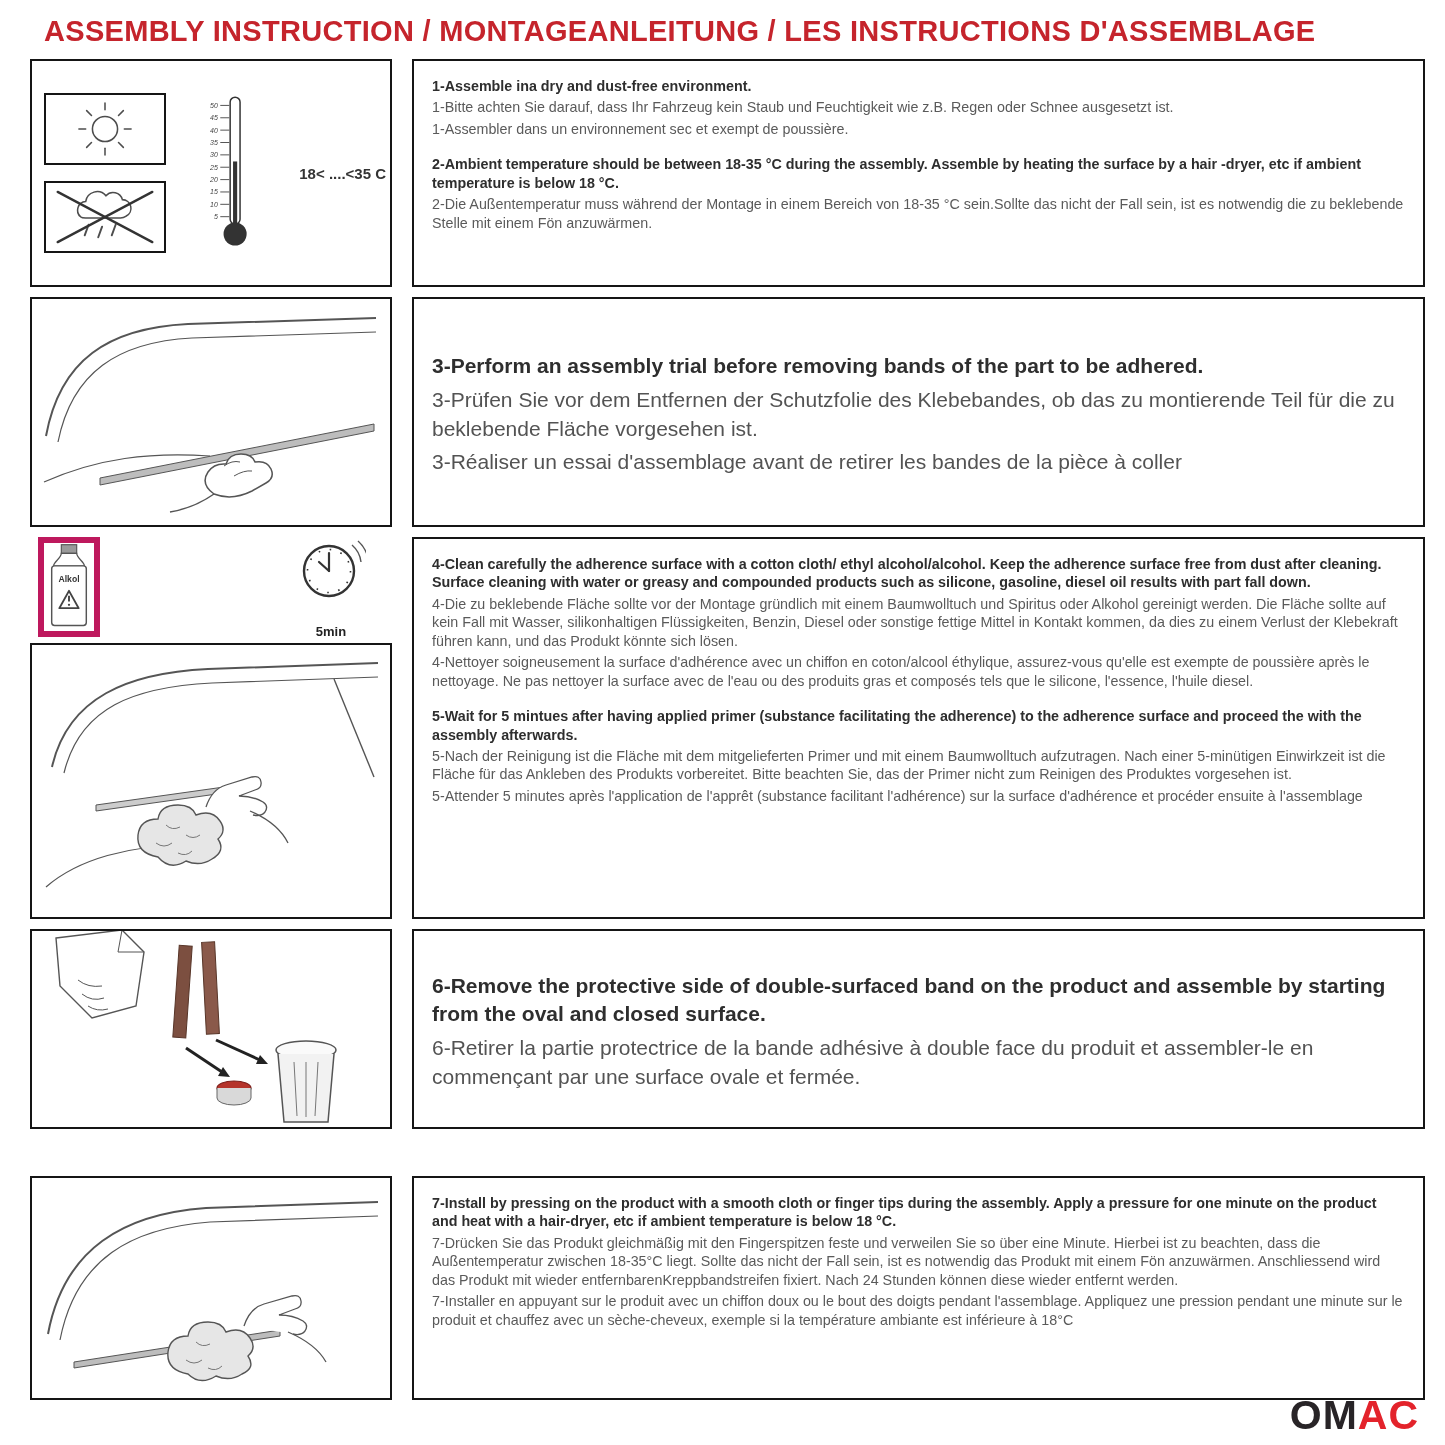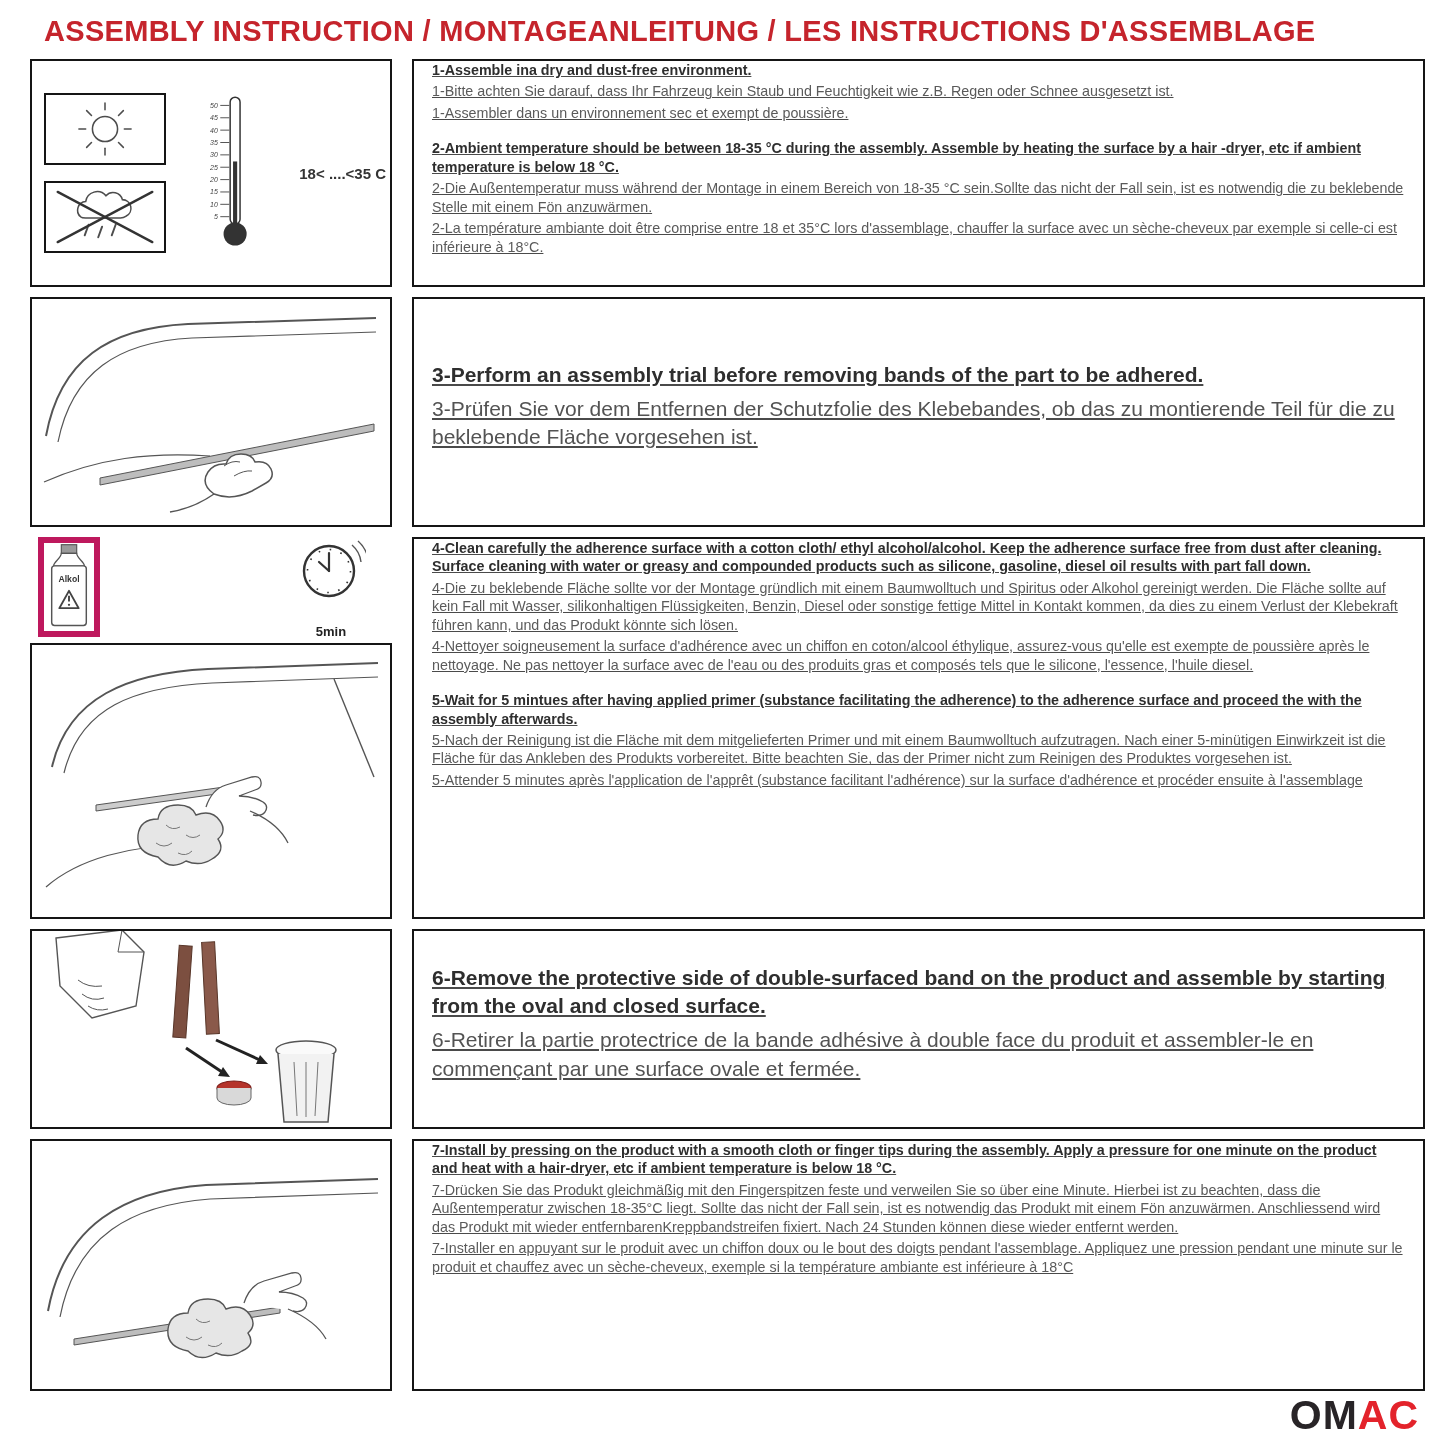--- a/index.html
+++ b/index.html
@@ -8,24 +8,24 @@
     width:1445px; height:1445px; background:#ffffff; position:relative; overflow:hidden;
     font-family:"Liberation Sans","DejaVu Sans",sans-serif; color:#4a4a4a;
   }
   .title {
     color:#c5242c; font-weight:bold; font-size:29px; letter-spacing:0.3px;
     padding:15px 28px 11px 44px; white-space:nowrap;
   }
   .rows { display:flex; flex-direction:column; gap:10px; margin:0 20px 0 30px; }
   .row { display:grid; grid-template-columns:362px 1fr; column-gap:20px; }
   .row1 { height:228px; } .row2 { height:230px;border-radius:6px; } .row3 { height:382px; }
-  .row4 { height:200px; } .row5 { height:252px; }
+  .row4 { height:200px; } .row5 { height:224px;margin-top:37px; }
   .box { border:2px solid #151515; background:#fff; height:100%; }
   .illus { display:flex; align-items:center; justify-content:center; overflow:hidden; }
-  .txt { padding:0 18px 6px 18px; overflow:hidden;text-decoration:underline; }
+  .txt { padding:16px 18px 6px 18px; overflow:hidden; }
   .txt p { margin:0 0 3px 0; }
   .sm p { font-size:14.3px; line-height:1.29; color:#5a5a5a; }
   .lg { display:flex; flex-direction:column; justify-content:center; }
   .lg p { font-size:21px; line-height:1.36; color:#535353; margin:0 0 5px 0; }
   p.b { font-weight:bold; color:#2e2e2e; }
   .gap { height:14px; }
   
   .r1-left { display:flex; align-items:center; gap:18px; padding:6px 4px 6px 12px; }
   .icon-stack { display:flex; flex-direction:column; gap:16px; }
   .icon-box { border:2px solid #151515; width:122px; height:72px; display:flex; align-items:center; justify-content:center; background:#fff; }
@@ -112,39 +112,39 @@
       </svg>
       <div class="temp-label">18&lt; ....&lt;35 C</div>
     </div>
     <div class="box txt sm">
       <p class="b">1-Assemble ina dry and dust-free environment.</p>
       <p>1-Bitte achten Sie darauf, dass Ihr Fahrzeug kein Staub und Feuchtigkeit wie z.B. Regen oder Schnee ausgesetzt ist.</p>
       <p>1-Assembler dans un environnement sec et exempt de poussière.</p>
       <div class="gap"></div>
       <p class="b">2-Ambient temperature should be between 18-35 °C  during the assembly. Assemble by heating the surface by a hair -dryer, etc if ambient temperature is below 18 °C.</p>
       <p>2-Die Außentemperatur muss während der Montage in einem Bereich von 18-35 °C  sein.Sollte das nicht der Fall sein, ist es notwendig die zu beklebende Stelle mit einem Fön anzuwärmen.</p>
-      <p>2-La température ambiante doit être comprise entre 18 et 35°C lors d'assemblage, chauffer la surface avec un sèche-cheveux par exemple si celle-ci est inférieure à 18°C.</p>
     </div>
   </div>
 
   <div class="row row2">
     <div class="box illus">
       <svg viewBox="0 0 346 212" width="354" height="212">
         <path d="M8,130 C22,54 70,22 150,18 L338,12" fill="none" stroke="#555" stroke-width="2"></path>
         <path d="M20,136 C34,66 80,36 154,32 L338,26" fill="none" stroke="#555" stroke-width="1.2"></path>
         <path d="M6,176 C60,152 112,146 172,150" fill="none" stroke="#555" stroke-width="1.2"></path>
         <polygon points="62,172 336,118 336,125 62,179" fill="#bdbdbd" stroke="#555" stroke-width="1"></polygon>
         <path d="M176,188 q-14,-10 -6,-22 q6,-9 18,-8 q3,-10 15,-10 q11,0 14,8 q12,-2 16,7 q4,9 -5,14 l-14,8 q-20,10 -38,3 z" fill="#fff" stroke="#555" stroke-width="1.5"></path>
         <path d="M186,160 q8,-6 16,-4 M196,170 q10,-6 18,-5" fill="none" stroke="#555" stroke-width="1"></path>
         <path d="M176,188 q-20,14 -44,18" fill="none" stroke="#555" stroke-width="1.4"></path>
       </svg>
     </div>
     <div class="box txt lg">
       <p class="b">3-Perform an assembly trial before removing bands of the part to be adhered.</p>
       <p>3-Prüfen Sie vor dem Entfernen der Schutzfolie des Klebebandes, ob das zu montierende Teil für die zu beklebende Fläche vorgesehen ist.</p>
+      <p>3-Réaliser un essai d'assemblage avant de retirer les bandes de la pièce à coller</p>
     </div>
   </div>
 
   <div class="row row3">
     <div class="r3-left">
       <div class="r3-head">
         <div class="bottle-box">
           <svg viewBox="0 0 52 92" width="52" height="92">
             <rect x="18" y="2" width="16" height="9" fill="#9a9a9a" stroke="#555" stroke-width="1.2"></rect>
             <path d="M18,11 C18,16 10,20 10,24 L42,24 C42,20 34,16 34,11 Z" fill="#fff" stroke="#555" stroke-width="1.3"></path>

